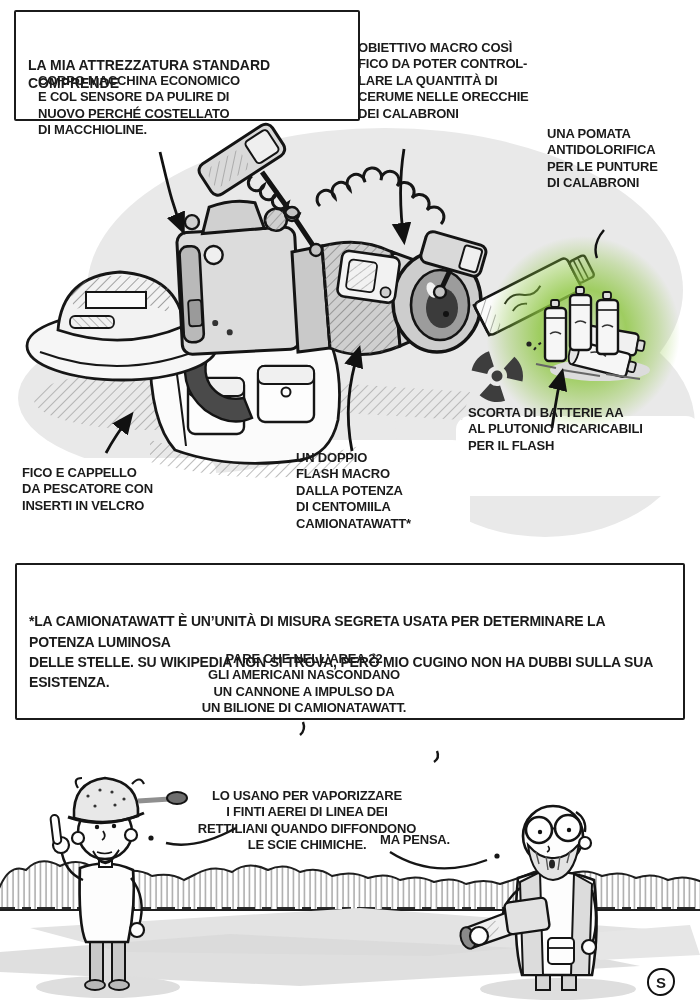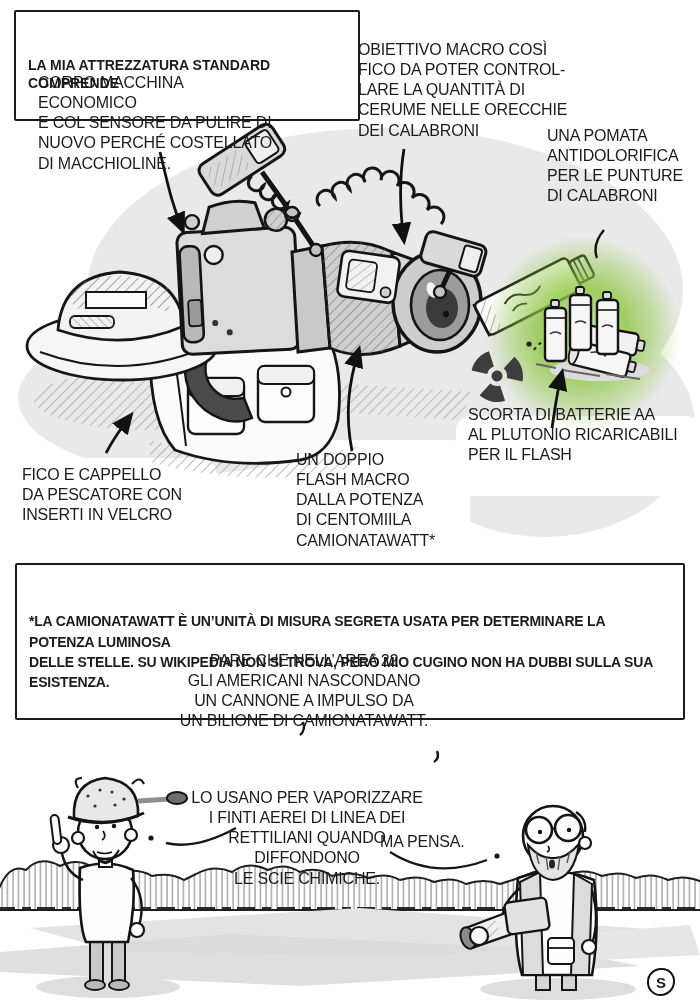--- a/index.html
+++ b/index.html
@@ -8,22 +8,22 @@
     background:#ffffff;
     font-family:"Liberation Sans", sans-serif;
     position:relative;
     overflow:hidden;
     color:#1b1b1b;
   }
   .page { position:absolute; left:0; top:0; width:700px; height:1000px; }
   svg.art { position:absolute; left:0; top:0; }
   .lbl {
     position:absolute;
-    font-weight:400;
-    font-size:16px;
+    font-weight:700;
+    font-size:13px;
     line-height:1.26;
     letter-spacing:-0.2px;
     white-space:pre-line;
     color:#1b1b1b;
   }
   .ctr { text-align:center; }
   .box {
     position:absolute;
     border:2.6px solid #1b1b1b;
     background:#ffffff;

